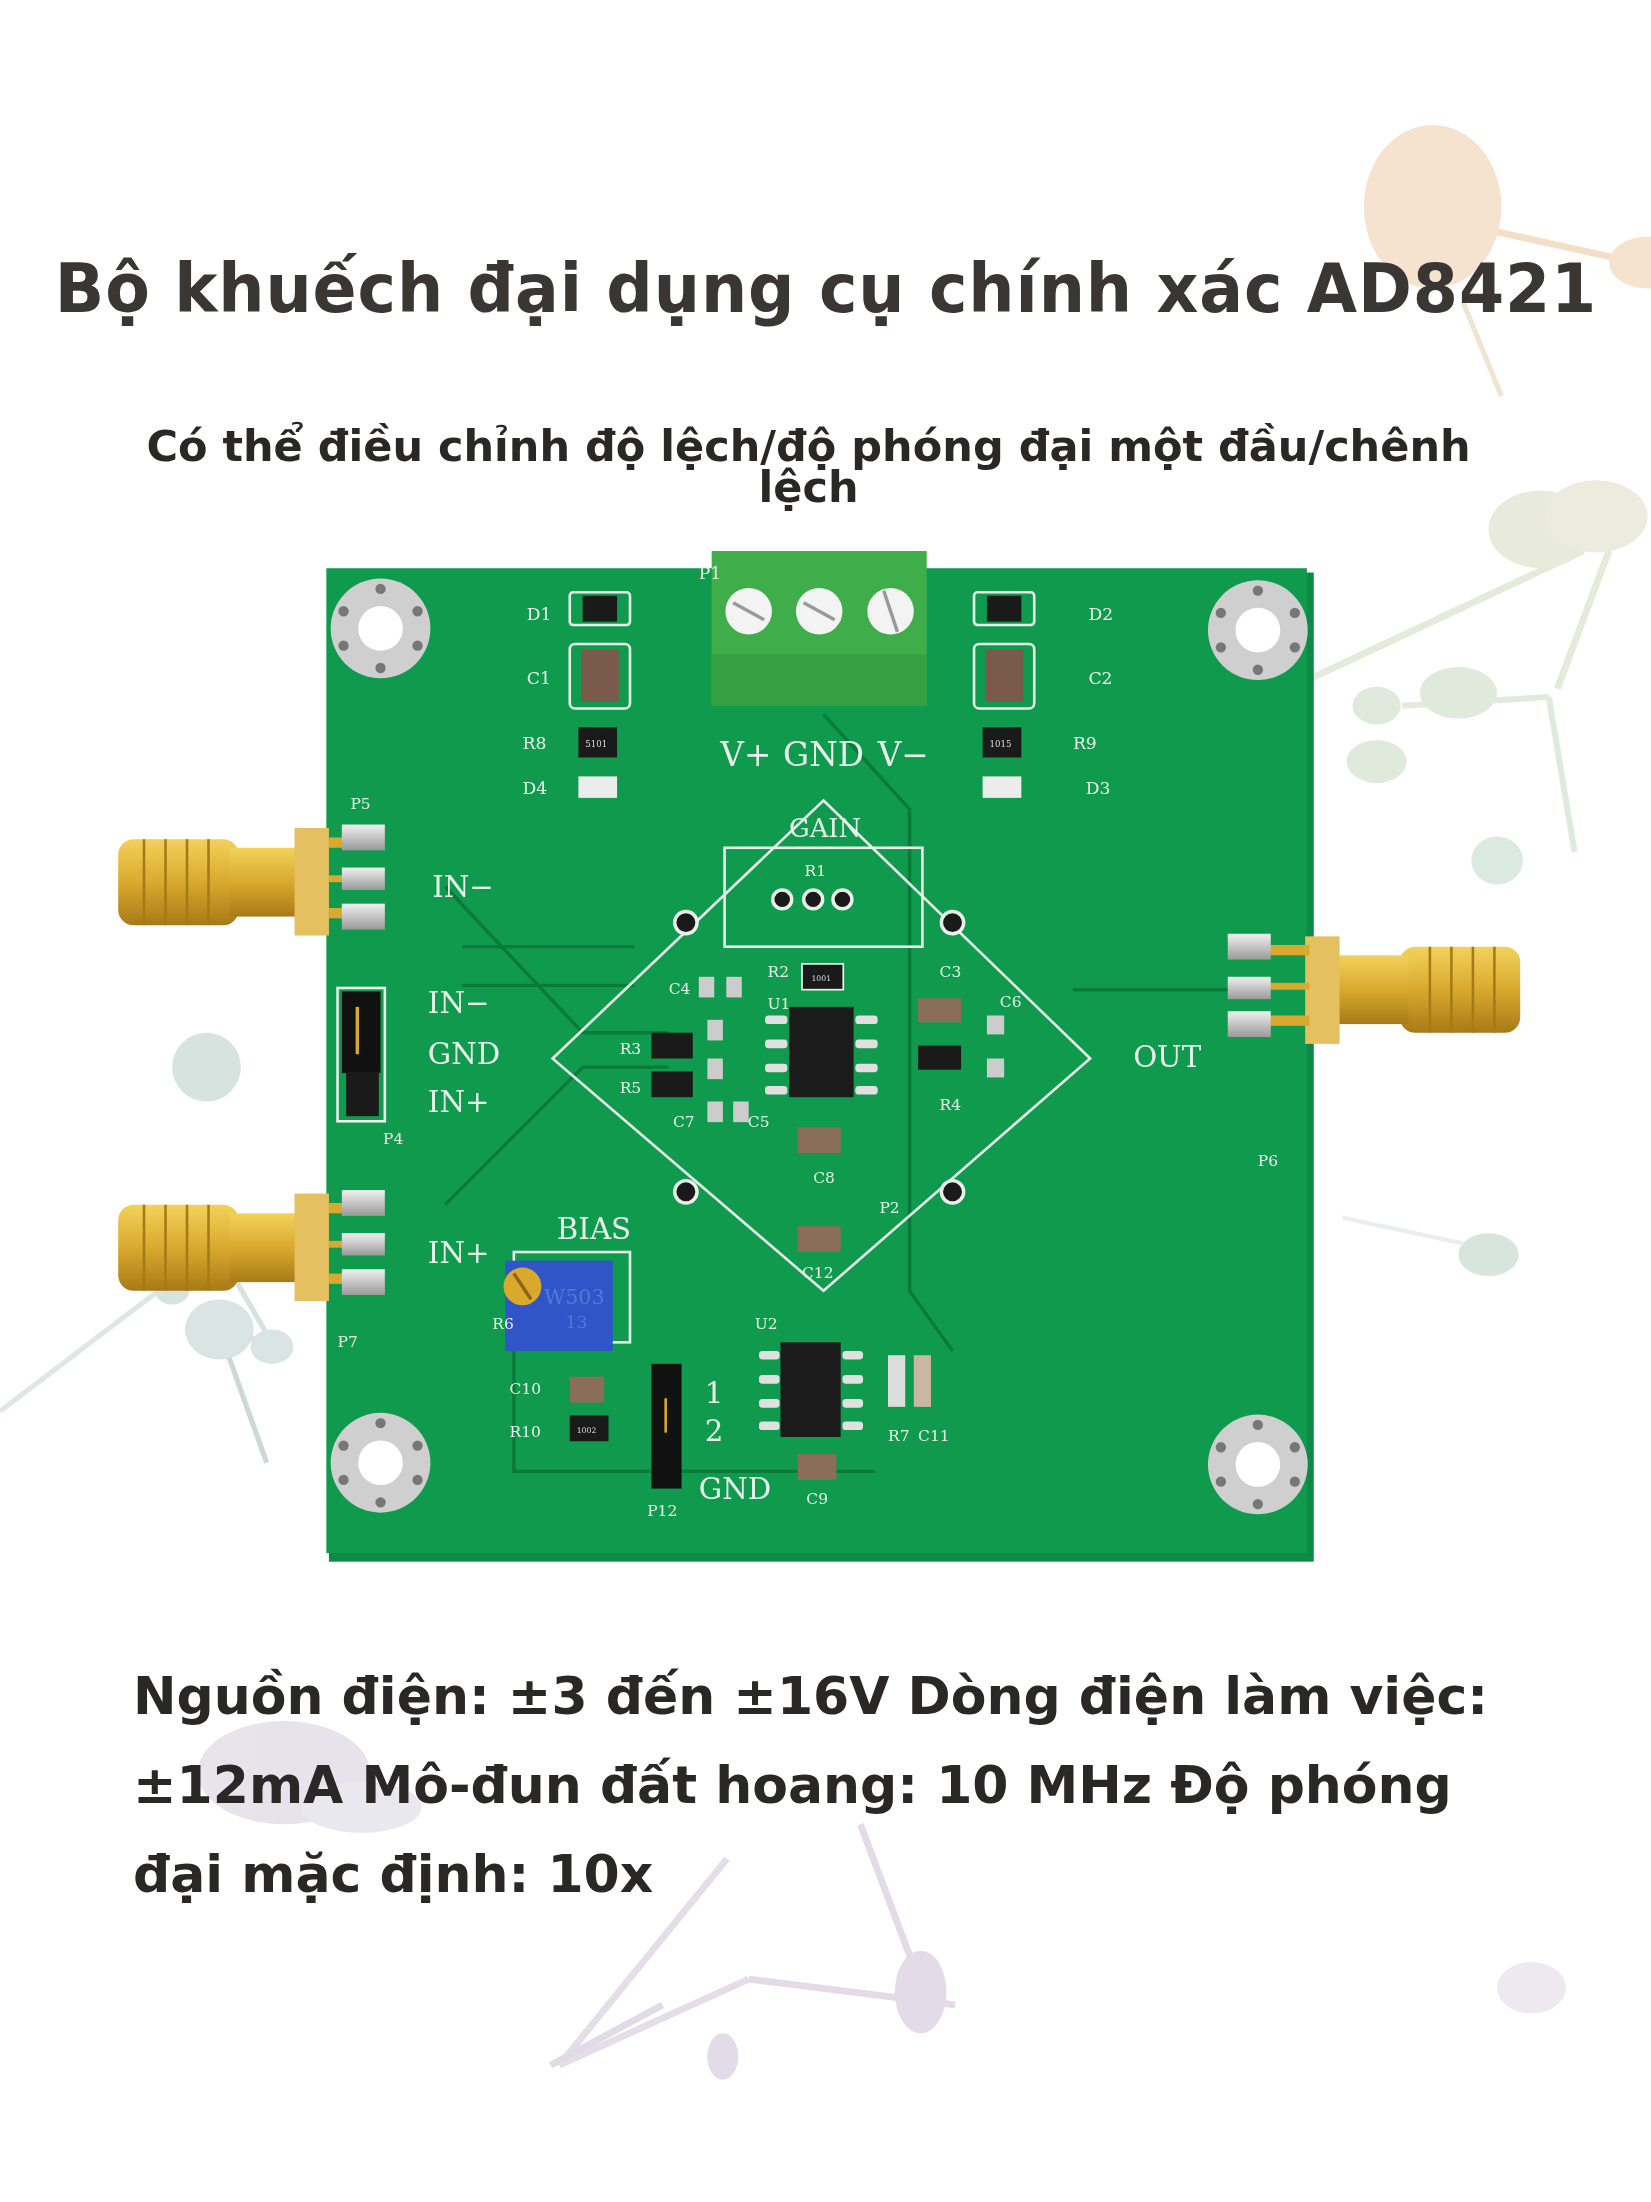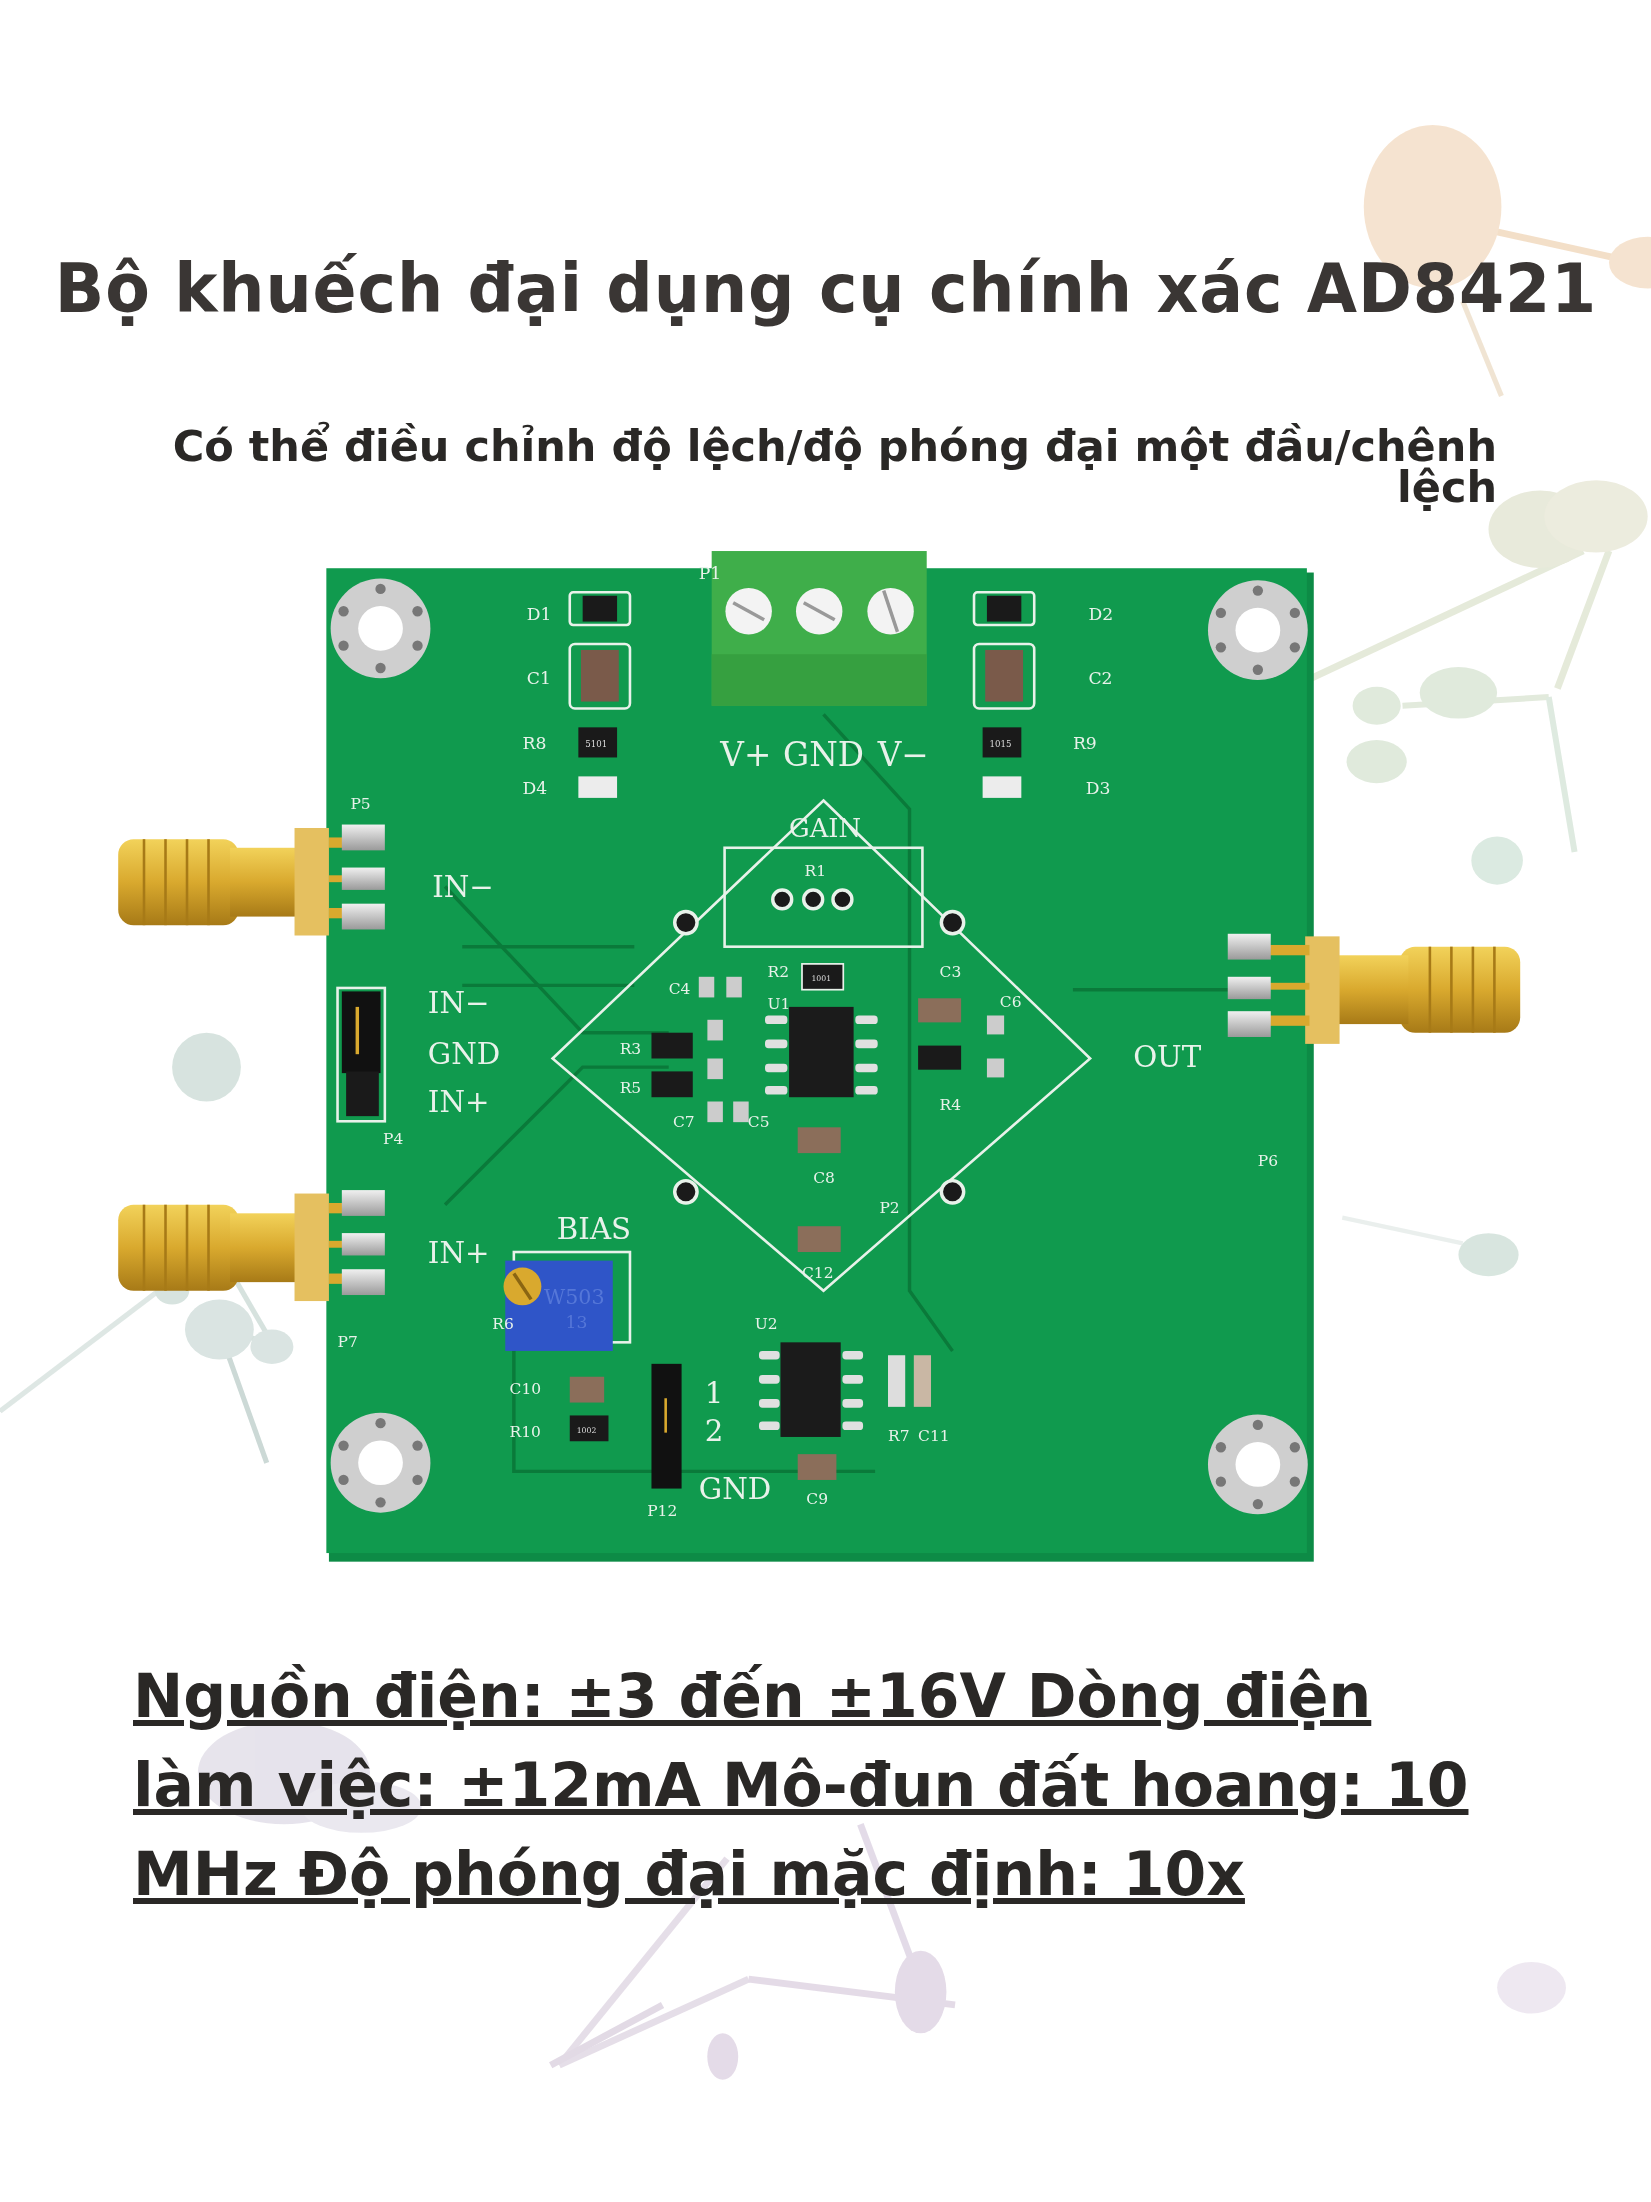--- a/index.html
+++ b/index.html
@@ -9,29 +9,29 @@
       font-family: "DejaVu Sans", sans-serif;
     }
     .bg-molecules { position: absolute; left: 0; top: 0; width: 1652px; height: 2203px; z-index: 0; }
     .title {
       position: absolute; left: 0; top: 250px; width: 1652px; text-align: center;
       font-family: "DejaVu Sans", sans-serif; font-weight: bold;
       font-size: 67px; color: #3a3634; letter-spacing: 0.9px; z-index: 2;
       transform: scaleX(0.97);
     }
     .subtitle {
-      position: absolute; left: 120px; top: 426px; width: 1377px; text-align: right;
+      position: absolute; left: 120px; top: 426px; width: 1377px; text-align: center;
       font-family: "DejaVu Sans", sans-serif; font-weight: bold;
       font-size: 43px; line-height: 41px; color: #2a2826; z-index: 2;
     }
     .pcb-wrap { position: absolute; left: 101px; top: 551px; width: 1445px; height: 1015px; z-index: 1; }
     .specs {
       position: absolute; left: 133px; top: 1652px; width: 1377px;
       font-family: "DejaVu Sans", sans-serif; font-weight: bold;
-      font-size: 60px; line-height: 89px; color: #2a2826; z-index: 2; text-decoration: underline;
+      font-size: 52px; line-height: 89px; color: #2a2826; z-index: 2;
     }
   </style>
 </head>
 <body>
 
 <svg class="bg-molecules" viewBox="0 0 1920 2560">
 
   <g opacity="0.9">
     <line x1="1675" y1="255" x2="1880" y2="300" stroke="#f2dcc3" stroke-width="8"></line>
     <line x1="1700" y1="350" x2="1745" y2="460" stroke="#efe2cf" stroke-width="6"></line>

